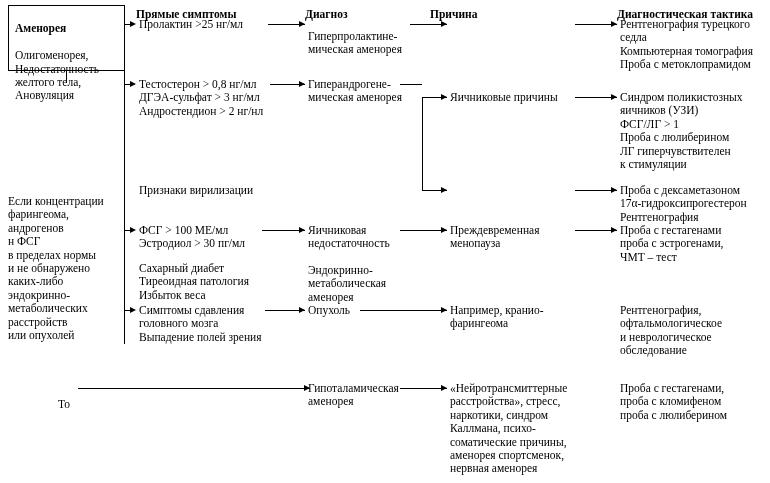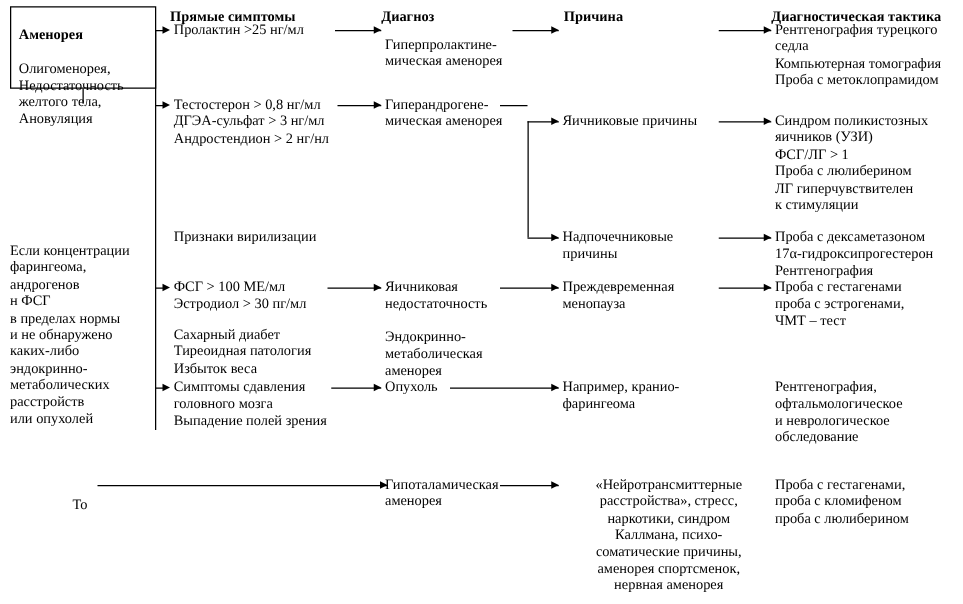--- a/index.html
+++ b/index.html
@@ -64,21 +64,21 @@
     border-left: 6px solid #000;
   }
 </style>
 </head>
 <body>
 
 <div id="page">
 
   <div class="col-head" style="left:136px; top:8px;">Прямые симптомы</div>
   <div class="col-head" style="left:305px; top:8px;">Диагноз</div>
-  <div class="col-head" style="left:451px; top:8px;">Причина</div>
+  <div class="col-head" style="left:430px; top:8px;">Причина</div>
   <div class="col-head" style="left:617px; top:8px;">Диагностическая тактика</div>
 
   <div class="box" style="left:8px; top:5px; width:117px; height:66px;">
     <div class="box-inner">
       <div class="box-title">Аменорея</div>
       <div>Олигоменорея,
 Недостаточность
 желтого тела,
 Ановуляция</div>
     </div>
@@ -164,27 +164,25 @@
   <div class="hline" style="left:400px; top:230px; width:47px;"></div>
   <div class="arrow" style="left:441px; top:226.5px;"></div>
 
   <div class="hline" style="left:360px; top:310px; width:87px;"></div>
   <div class="arrow" style="left:441px; top:306.5px;"></div>
 
   <div class="hline" style="left:400px; top:388px; width:47px;"></div>
   <div class="arrow" style="left:441px; top:384.5px;"></div>
 
   <div class="txt" style="left:450px; top:91px; width:165px;">Яичниковые причины</div>
-  <div class="txt" style="left:450px; top:184px; width:165px;">Надпочечниковые
-причины</div>
   <div class="txt" style="left:450px; top:304px; width:165px;">Например, кранио-
 фарингеома</div>
   <div class="txt" style="left:450px; top:224px; width:165px;">Преждевременная
 менопауза</div>
-  <div class="txt" style="left:450px; top:382px; width:170px;text-align:center;">«Нейротрансмиттерные
+  <div class="txt" style="left:450px; top:382px; width:170px;">«Нейротрансмиттерные
 расстройства», стресс,
 наркотики, синдром
 Каллмана, психо-
 соматические причины,
 аменорея спортсменок,
 нервная аменорея</div>
 
   <div class="hline" style="left:575px; top:24px; width:42px;"></div>
   <div class="arrow" style="left:611px; top:20.5px;"></div>
 

